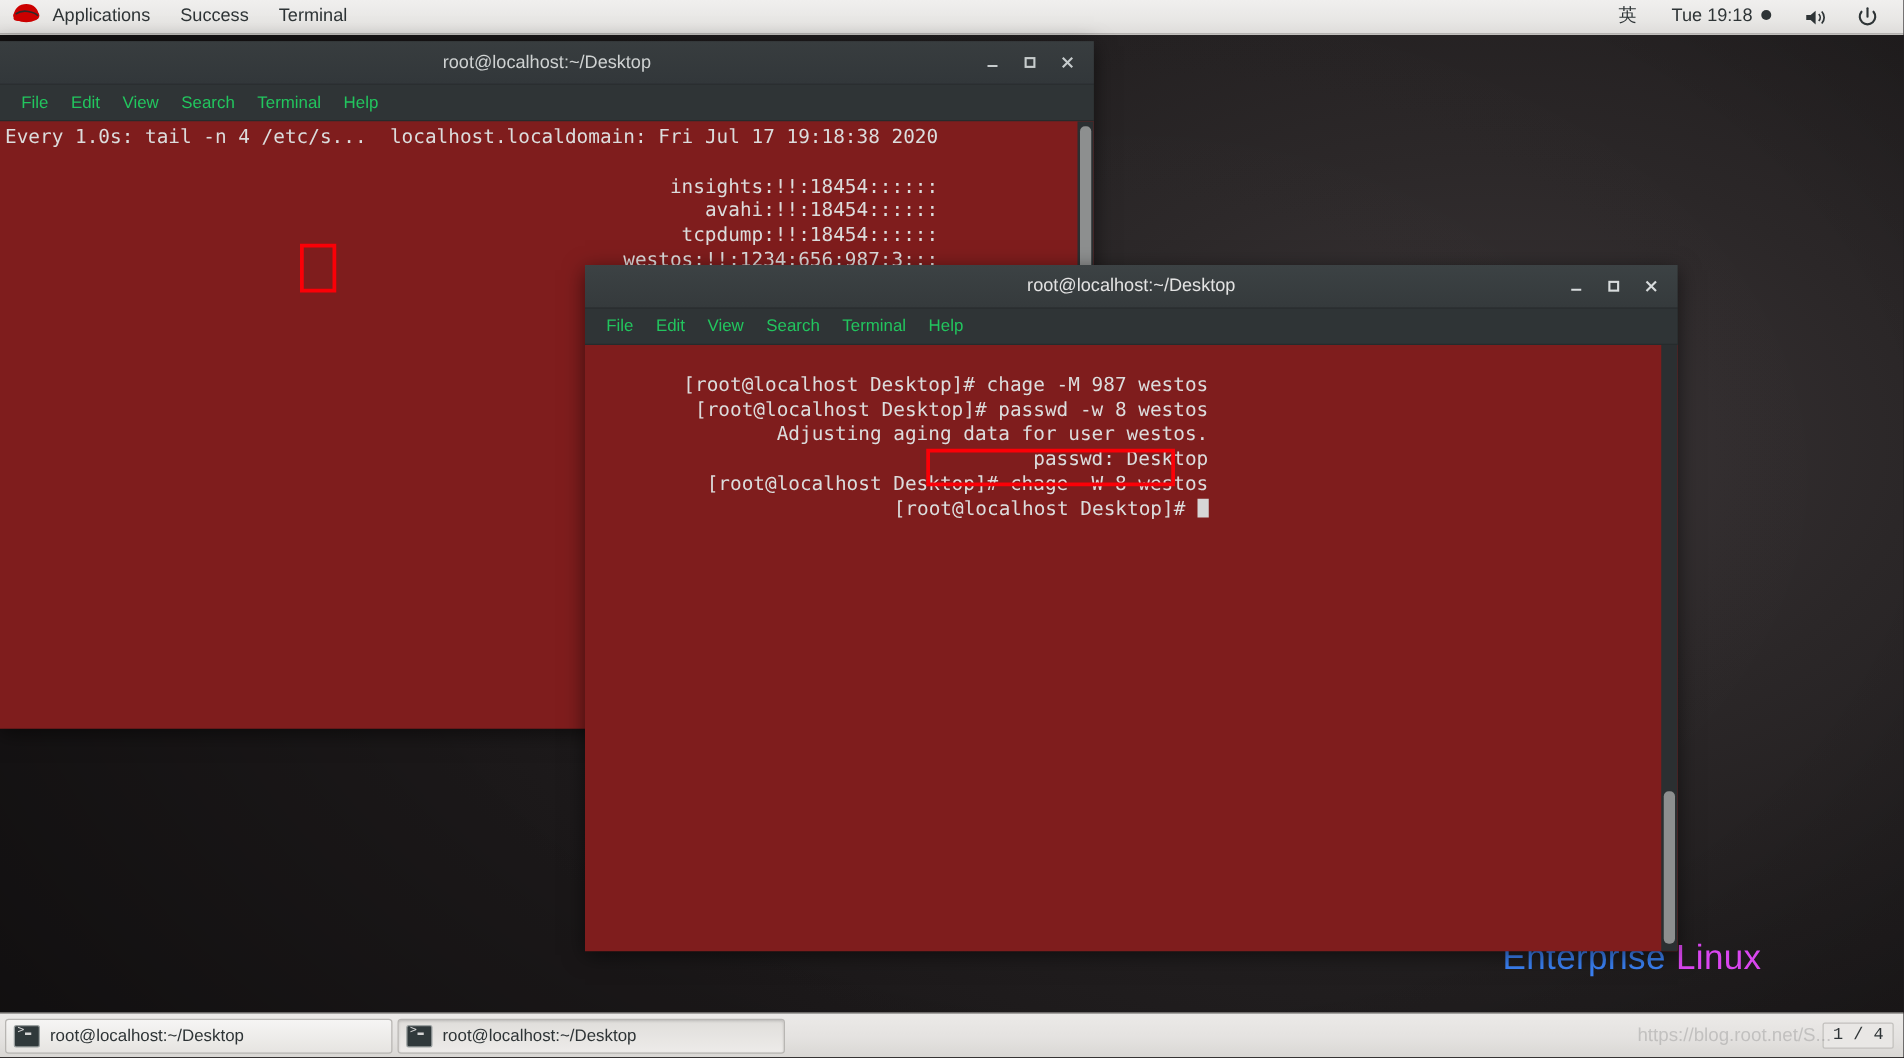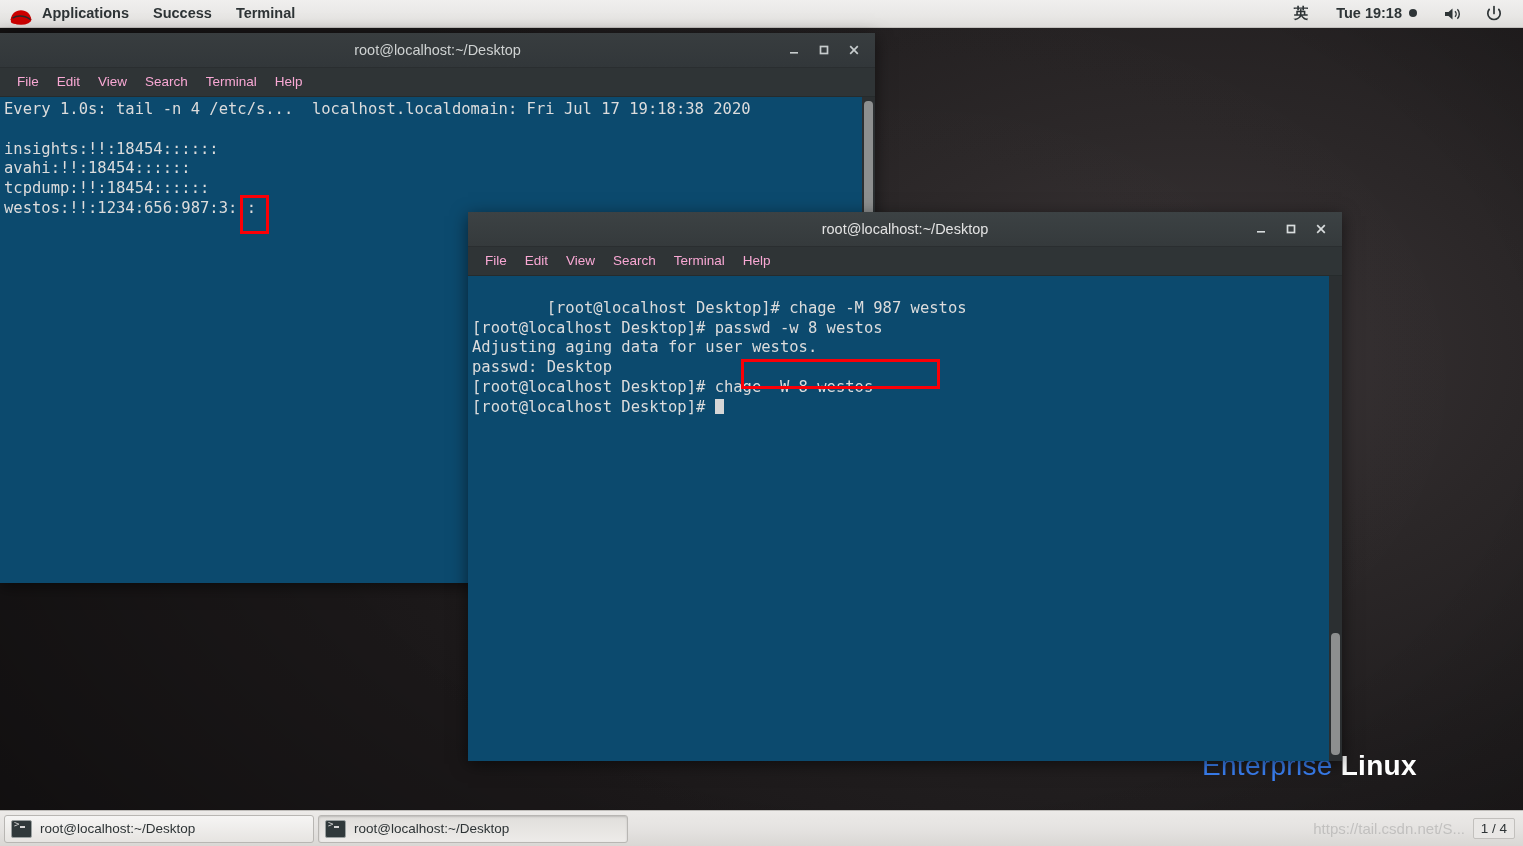--- a/index.html
+++ b/index.html
@@ -33,35 +33,34 @@
   #brand-text {
     position: absolute;
     left: 1202px;
     top: 750px;
     font-size: 28px;
     letter-spacing: 0.3px;
     color: #f0f0f0;
     white-space: nowrap;
   }
   #brand-text .thin { font-weight: 300; color: #3b82f6; }
-  #brand-text .bold { font-weight: 700; color: #ffffff; text-align: right; }
+  #brand-text .bold { font-weight: 400; color: #d946ef; text-align: right; }
 
   
   #top-panel {
     position: absolute;
     left: 0; top: 0;
     width: 1523px; height: 28px;
     background: linear-gradient(#f0efee, #e8e7e5 60%, #dedcda);
     border-bottom: 1px solid #c2c0bd;
     display: flex;
-    align-items: flex-end;
+    align-items: flex-start;
     font-size: 14.5px;
     color: #2e3436;
     box-sizing: border-box;
-    font-weight: bold;
   }
   .panel-item {
     padding: 0 12px;
     height: 27px;
     line-height: 27px;
     white-space: nowrap;
     color: #2e3436;
   }
   #redhat-logo {
     width: 26px; height: 20px;
@@ -134,28 +133,29 @@
     display: flex;
     align-items: center;
     padding-left: 8px;
     border-bottom: 1px solid #262b2c;
   }
   .menu-item {
     padding: 0 9px;
     height: 24px;
     line-height: 24px;
     font-size: 13.5px;
-    color: #f9a8d4;
+    color: #22c55e;
     white-space: nowrap;
     cursor: default;
   }
   .term-body {
     position: relative;
-    background: #0c4a6e;
+    background: #7f1d1d;
     overflow: hidden;
+    text-align: right;
   }
   .term-text {
     position: absolute;
     left: 4px;
     top: 3px;
     font-family: "DejaVu Sans Mono", "Liberation Mono", monospace;
     font-size: 15.5px;
     line-height: 19.8px;
     color: #dcdcdc;
     white-space: pre;
@@ -258,20 +258,21 @@
     position: relative;
   }
   #workspace-indicator {
     font-size: 13.5px;
     color: #2e3436;
     border: 1px solid #c2c0bd;
     background: #e9e7e5;
     padding: 2px 7px;
     border-radius: 2px;
     white-space: nowrap;
+    font-family: Liberation Mono, monospace;
   }
   #watermark {
     position: absolute;
     right: 58px;
     bottom: 9px;
     font-size: 15px;
     color: rgba(150,150,150,0.45);
     white-space: nowrap;
     pointer-events: none;
   }
@@ -421,16 +422,16 @@
       <div class="task-icon"></div>
       <div class="task-label">root@localhost:~/Desktop</div>
     </div>
     <div class="task-btn pressed">
       <div class="task-icon"></div>
       <div class="task-label">root@localhost:~/Desktop</div>
     </div>
     <div id="taskbar-right">
       <div id="workspace-indicator">1 / 4</div>
     </div>
-    <div id="watermark">https://tail.csdn.net/S...</div>
+    <div id="watermark">https://blog.root.net/S...</div>
   </div>
 
 </div>
 
 </body></html>

